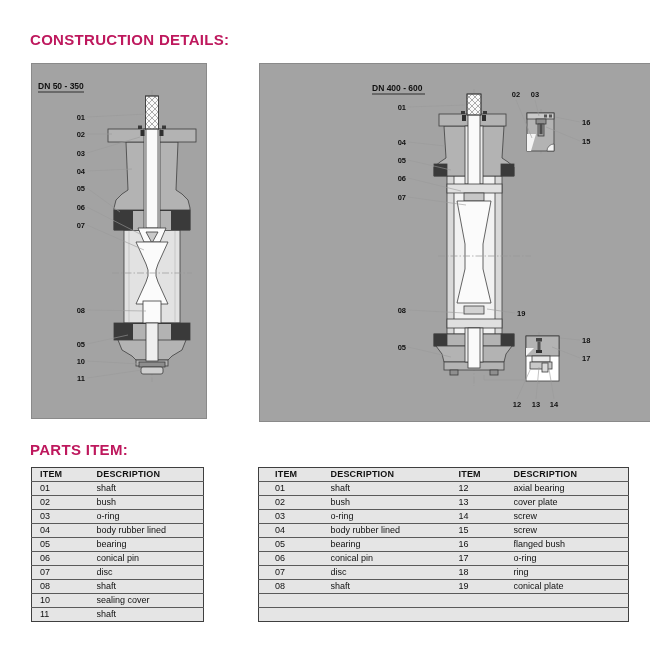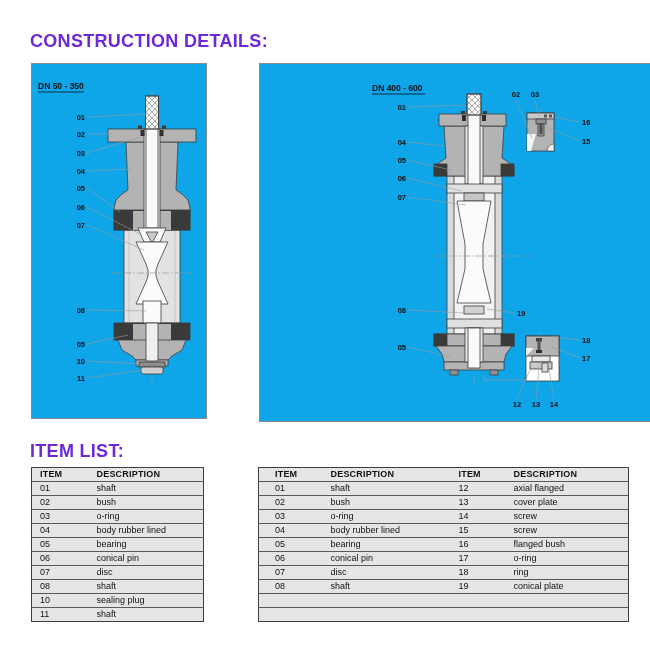--- a/index.html
+++ b/index.html
@@ -1,20 +1,20 @@
 <!DOCTYPE html>
 <html><head>
 <meta charset="utf-8">
 <style>
   html,body { margin:0; padding:0; background:#ffffff; }
   body { width:650px; height:650px; position:relative; font-family:"Liberation Sans",sans-serif; color:#111; }
-  .heading { position:absolute; font-weight:bold; font-size:18px; letter-spacing:.3px; color:#6d28d9; white-space:nowrap; }
+  .heading { position:absolute; font-weight:bold; font-size:15px; letter-spacing:.3px; color:#be185d; white-space:nowrap; }
   #h-construction { left:30px; top:31px; }
   #h-parts { left:30px; top:441px; }
-  .panel { position:absolute; border:1px solid #8a8a8a; background:#0ea5e9;text-decoration:underline; }
+  .panel { position:absolute; border:1px solid #8a8a8a; background:#a3a3a3;text-decoration:underline; }
   #panel-left  { left:31px;  top:63px; width:174px; height:354px; }
   #panel-right { left:259px; top:63px; width:368px; height:357px;padding-left:38px; }
   .panel svg { display:block; width:100%; height:100%; }
 
   svg text { font-family:"Liberation Sans",sans-serif; font-weight:bold; fill:#111; }
   .callout { font-size:7.5px; }
   .dn-label { font-size:8.5px; }
   .leader { stroke:#9a9a9a; stroke-width:.6; fill:none; }
   .o { stroke:#3d3d3d; stroke-width:.8; }
   .cl { stroke:#9a9a9a; stroke-width:.7; stroke-dasharray:7 2 1.5 2; fill:none; }
@@ -232,21 +232,21 @@
     <text class="callout" x="219" y="252">19</text>
     <text class="callout" x="284" y="279">18</text>
     <text class="callout" x="284" y="297">17</text>
     <text class="callout" text-anchor="middle" x="219" y="343">12</text>
     <text class="callout" text-anchor="middle" x="238" y="343">13</text>
     <text class="callout" text-anchor="middle" x="256" y="343">14</text>
   </g>
 </svg>
 </div>
 
-<div class="heading" id="h-parts">ITEM LIST:</div>
+<div class="heading" id="h-parts">PARTS ITEM:</div>
 
 <table class="ptable" id="table-left">
   <colgroup>
       <col style="width:65px">
       <col style="width:107px">
     </colgroup>
   <thead>
     <tr>
       <th>ITEM</th>
       <th>DESCRIPTION</th>
@@ -280,21 +280,21 @@
       <tr>
         <td>07</td>
         <td>disc</td>
       </tr>
       <tr>
         <td>08</td>
         <td>shaft</td>
       </tr>
       <tr>
         <td>10</td>
-        <td>sealing plug</td>
+        <td>sealing cover</td>
       </tr>
       <tr>
         <td>11</td>
         <td>shaft</td>
       </tr>
     </tbody>
 </table>
 
 <table class="ptable" id="table-right">
   <colgroup>
@@ -309,21 +309,21 @@
       <th>DESCRIPTION</th>
       <th>ITEM</th>
       <th>DESCRIPTION</th>
     </tr>
   </thead>
   <tbody>
       <tr>
         <td>01</td>
         <td>shaft</td>
         <td>12</td>
-        <td>axial flanged</td>
+        <td>axial bearing</td>
       </tr>
       <tr>
         <td>02</td>
         <td>bush</td>
         <td>13</td>
         <td>cover plate</td>
       </tr>
       <tr>
         <td>03</td>
         <td>o-ring</td>

